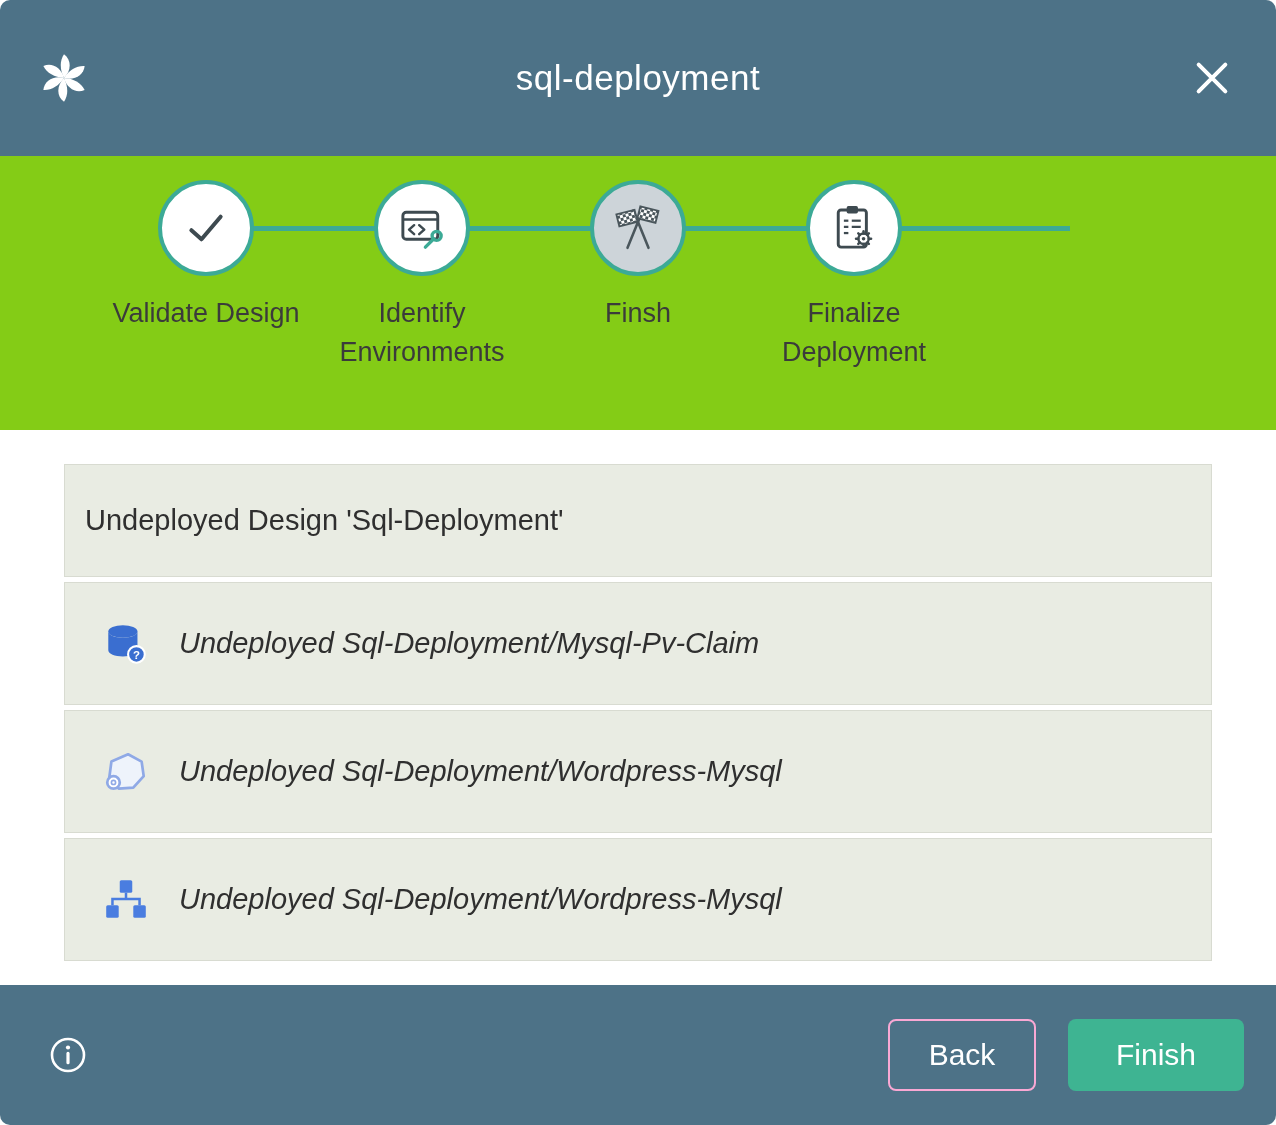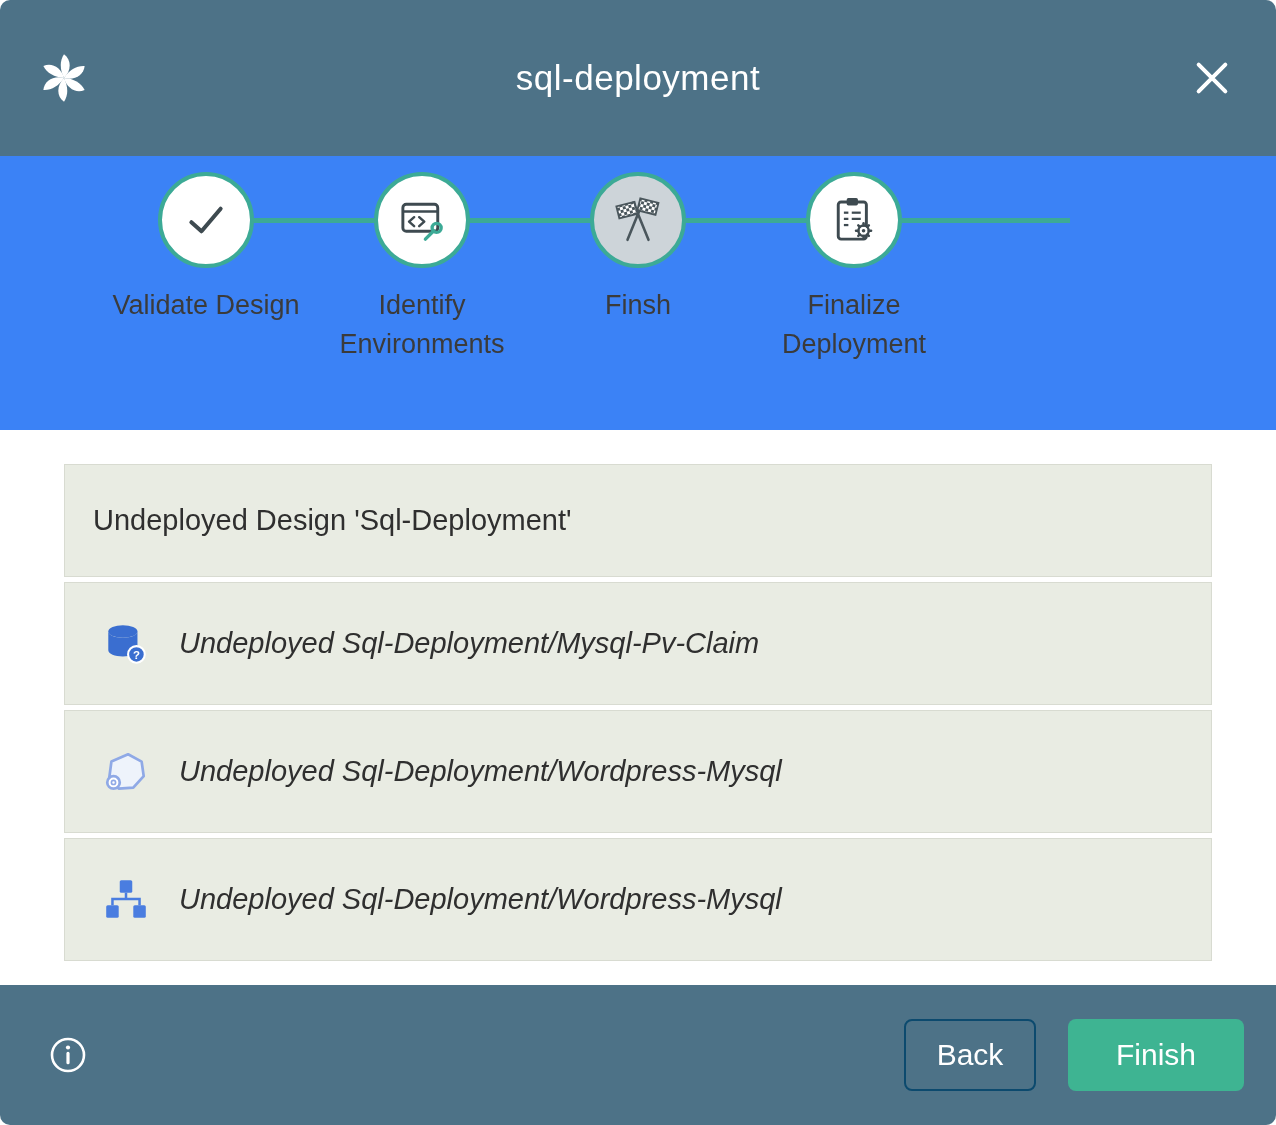--- a/index.html
+++ b/index.html
@@ -32,23 +32,23 @@
   }
   .header .close-btn {
     margin-left: auto;
     background: none; border: none; cursor: pointer;
     padding: 6px; display: flex; align-items: center; z-index: 2;
   }
 
   
   .stepper {
     height: 274px; flex: 0 0 274px;
-    background: #3b82f6;
+    background: #84cc16;
     box-sizing: border-box;
-    padding-top: 16px;
+    padding-top: 24px;
   }
   .steps-row {
     width: 1080px; margin: 0 auto;
     display: flex; position: relative;
   }
   .connector {
     position: absolute;
     left: 108px; right: 108px; top: 46px;
     height: 5px; background: #3caa96;
     z-index: 0;
@@ -80,21 +80,21 @@
     padding: 34px 64px 0 64px;
     box-sizing: border-box;
   }
   .result-row {
     background: #e9ece3;
     border: 1px solid #d8dbd1;
     box-sizing: border-box;
     display: flex; align-items: center;
     margin-bottom: 5px;
   }
-  .result-row.header-row { height: 113px; padding-left: 28px; }
+  .result-row.header-row { height: 113px; padding-left: 20px; }
   .result-row.item-row   { height: 123px; padding-left: 36px; }
   .row-icon { width: 50px; height: 50px; display: flex; align-items: center; justify-content: center; }
   .row-text { font-size: 29px; color: #2f2f2f; }
   .item-row .row-text { margin-left: 28px; font-style: italic; }
 
   
   .footer {
     height: 140px; flex: 0 0 140px;
     background: #4d7287;
     display: flex; align-items: center;
@@ -105,23 +105,23 @@
     display: flex; align-items: center;
   }
   .footer-buttons { margin-left: auto; display: flex; align-items: center; gap: 32px; }
   .btn {
     height: 72px; border-radius: 8px;
     font-size: 30px; font-family: inherit;
     cursor: pointer;
     display: flex; align-items: center; justify-content: center;
   }
   .btn-back {
-    width: 132px;
+    width: 148px;
     background: transparent; color: #ffffff;
-    border: 2px solid #0c4a6e;
+    border: 2px solid #f9a8d4;
   }
   .btn-finish {
     width: 176px;
     background: #3eb492; color: #ffffff;
     border: none;
   }
 </style>
 </head>
 <body>
 

